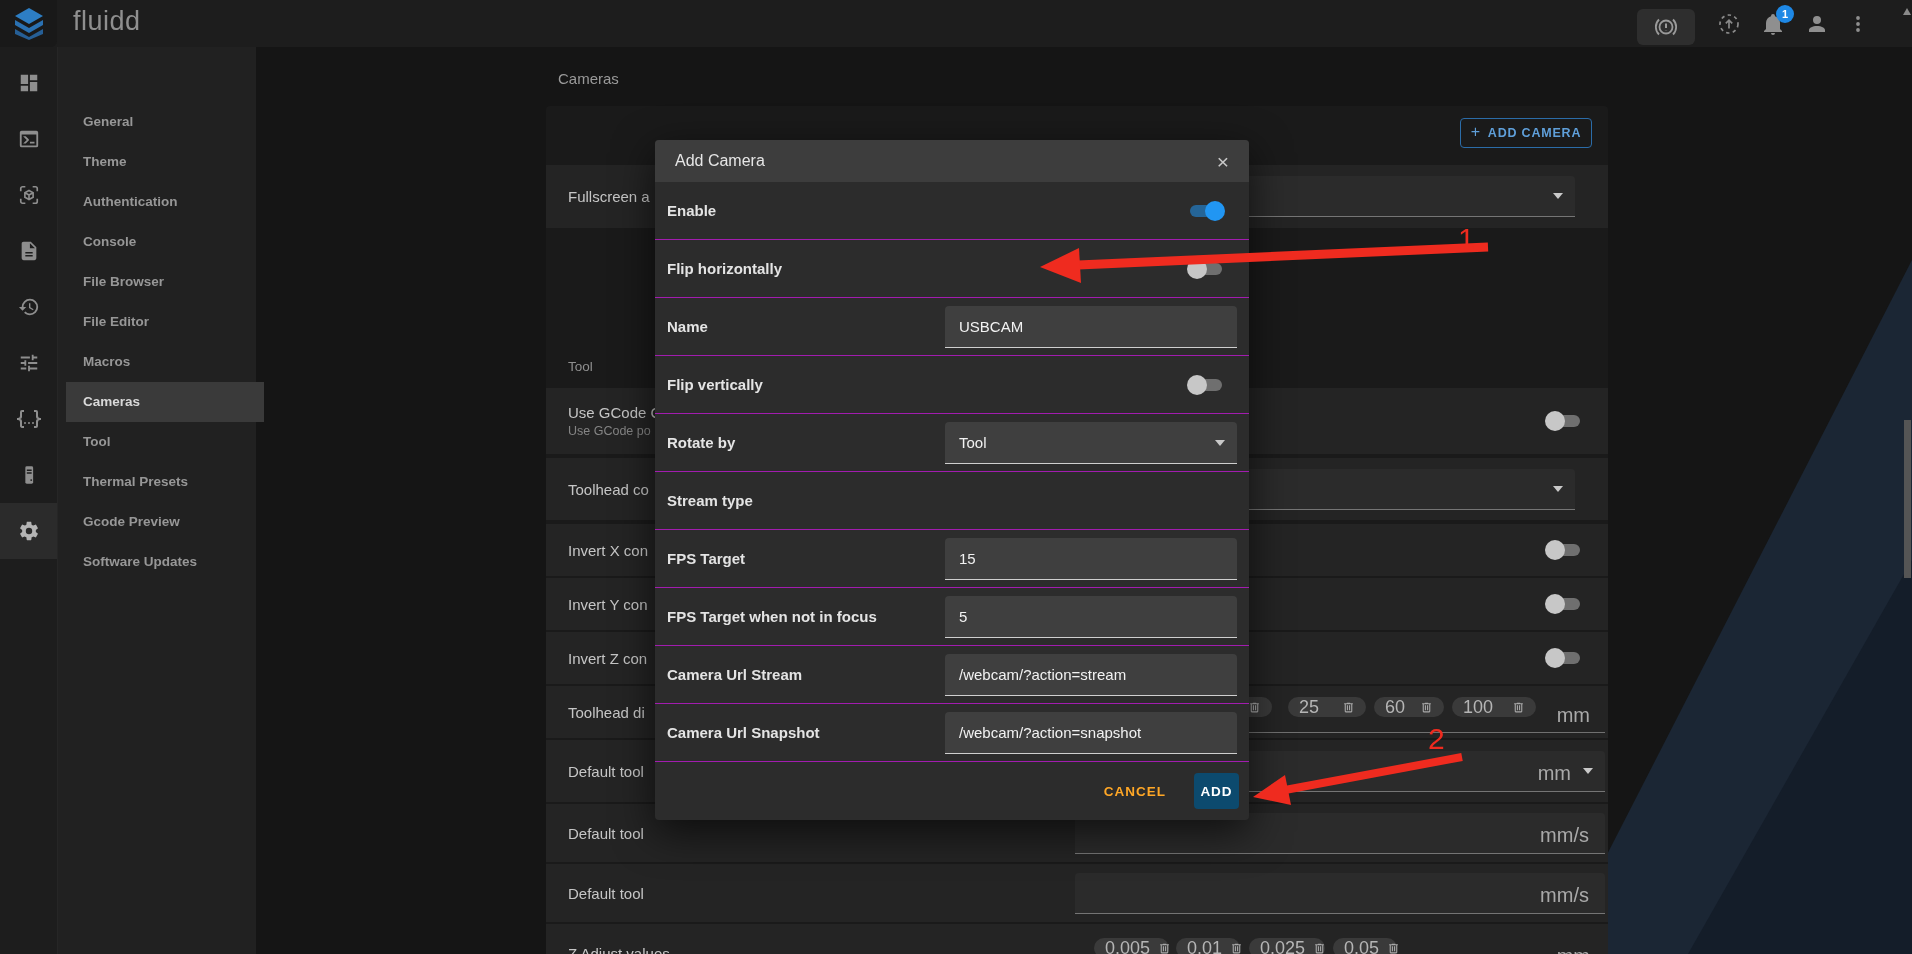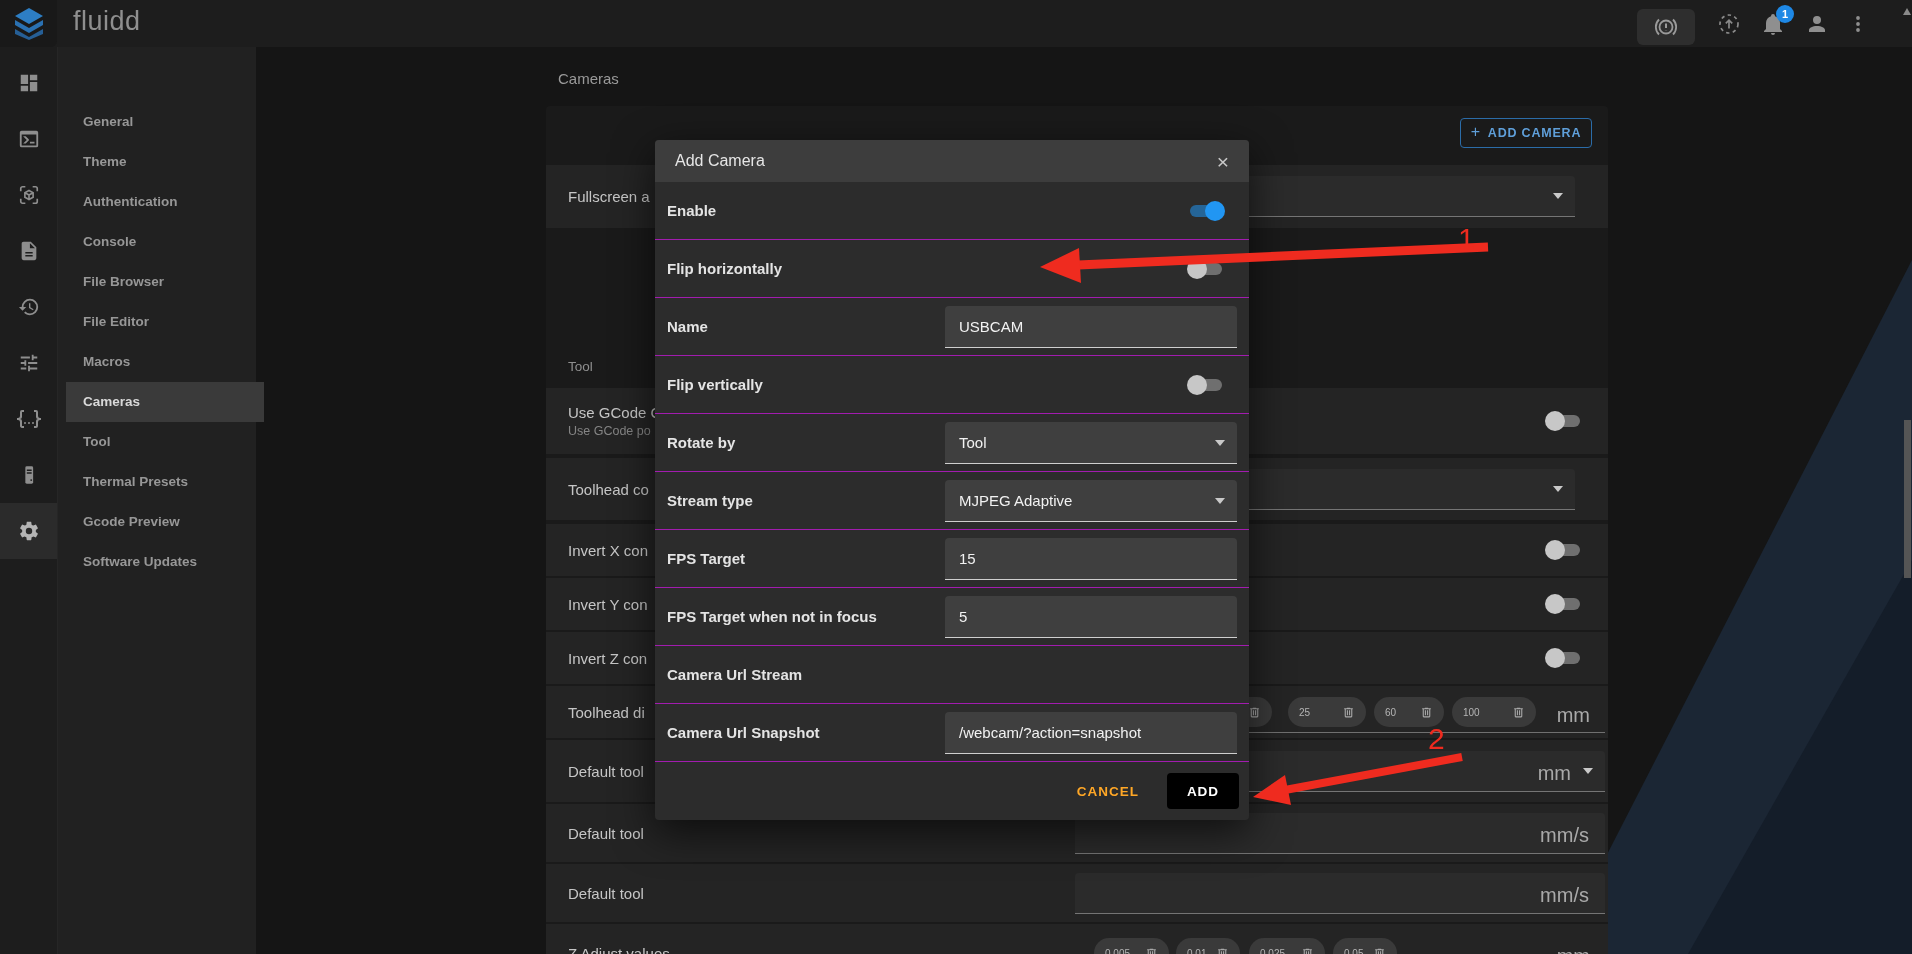--- a/index.html
+++ b/index.html
@@ -52,41 +52,41 @@
 
   
   .toggle{position:relative;width:38px;height:20px;cursor:pointer;flex:none}
   .toggle .track{position:absolute;left:3px;top:4px;width:32px;height:12px;border-radius:6px;background:#6f6f6f}
   .toggle .knob{position:absolute;left:0;top:0;width:20px;height:20px;border-radius:50%;background:#c7c7c7}
   .toggle.on .track{background:rgba(33,150,243,.55)}
   .toggle.on .knob{left:18px;background:#2196f3}
   .tg-right{position:absolute;right:25px;top:50%;margin-top:-10px}
 
   
-  .chip{position:absolute;height:30px;border-radius:15px;background:#3a3a3a;color:#b5b5b5;font-size:10px;
+  .chip{position:absolute;height:20px;border-radius:15px;background:#3a3a3a;color:#b5b5b5;font-size:18px;
         display:flex;align-items:center;justify-content:space-between;padding:0 11px;box-sizing:border-box;cursor:pointer}
   .chip svg{flex:none;margin-left:8px}
 
   
   .modal{position:absolute;left:655px;top:140px;width:594px;height:680px;background:#2c2c2c;border-radius:4px;
          box-shadow:0 12px 40px rgba(0,0,0,.65);z-index:10;display:flex;flex-direction:column}
   .m-header{height:42px;background:#3d3d3d;border-radius:4px 4px 0 0;display:flex;align-items:center;justify-content:space-between;padding:0 20px;flex:none}
   .m-title{font-size:16px;color:#e6e6e6}
   .m-close{font-size:21px;color:#c9c9c9;cursor:pointer;line-height:1}
   .mrow{height:58px;display:flex;align-items:center;padding:0 12px 0 12px;border-bottom:1px solid #a21caf;box-sizing:border-box;flex:none}
   .mrow .mlbl{flex:1;font-size:15px;font-weight:600;color:#e4e4e4}
   .mctl{width:292px;display:flex;align-items:center;flex:none}
   .m-input{position:relative;width:100%;height:42px;background:#3f3f3f;border-radius:4px 4px 0 0;border-bottom:1px solid #cfcfcf;
            line-height:42px;padding:0 14px;box-sizing:border-box;font-size:15px;color:#f2f2f2;cursor:text;white-space:nowrap;overflow:hidden}
   .m-select{cursor:pointer}
   .m-select .caret{position:absolute;right:12px;top:18px}
   .mrow .toggle{margin-left:auto;margin-right:12px}
   .m-footer{height:58px;display:flex;align-items:center;justify-content:flex-end;gap:22px;padding-right:10px;flex:none}
   .cancel-btn{background:none;border:none;color:#ffa726;font-size:13.5px;font-weight:bold;letter-spacing:1px;cursor:pointer;font-family:inherit}
-  .add-btn{width:72px;height:36px;background:#000000;border:none;border-radius:4px;color:#fff;font-size:13.5px;font-weight:bold;letter-spacing:1px;cursor:pointer;font-family:inherit}
+  .add-btn{width:45px;height:36px;background:#0c4a6e;border:none;border-radius:4px;color:#fff;font-size:13.5px;font-weight:bold;letter-spacing:1px;cursor:pointer;font-family:inherit}
 
   
   .anno-svg{position:absolute;left:0;top:0;z-index:30;pointer-events:none}
   .anno-digit{position:absolute;z-index:31;color:#ef2b1f;font-size:30px;font-weight:400;pointer-events:none}
 
   
   .sb-arrow{position:absolute;right:1px;top:8px;width:0;height:0;border-left:4px solid transparent;border-right:4px solid transparent;border-bottom:7px solid #8a8a8a;z-index:40}
   .sb-thumb{position:absolute;right:1px;top:420px;width:7px;height:158px;background:#555;z-index:40;cursor:pointer}
 </style>
 </head>
@@ -397,44 +397,41 @@
       <div class="mctl">
         <div class="m-input m-select">
           <span>Tool</span>
           <span class="caret"></span>
         </div>
       </div>
     </div>
 
     <div class="mrow">
       <span class="mlbl">Stream type</span>
-      <div class="mctl">
-        <div class="m-input m-select">
-          <span>MJPEG Adaptive</span>
-          <span class="caret"></span>
-        </div>
-      </div>
     </div>
 
     <div class="mrow">
       <span class="mlbl">FPS Target</span>
       <div class="mctl">
           <div class="m-input">15</div>
         </div>
     </div>
 
     <div class="mrow">
       <span class="mlbl">FPS Target when not in focus</span>
       <div class="mctl">
           <div class="m-input">5</div>
         </div>
     </div>
 
     <div class="mrow">
       <span class="mlbl">Camera Url Stream</span>
+      <div class="mctl">
+          <div class="m-input">/webcam/?action=stream</div>
+        </div>
     </div>
 
     <div class="mrow">
       <span class="mlbl">Camera Url Snapshot</span>
       <div class="mctl">
           <div class="m-input">/webcam/?action=snapshot</div>
         </div>
     </div>
 
     <div class="m-footer">

